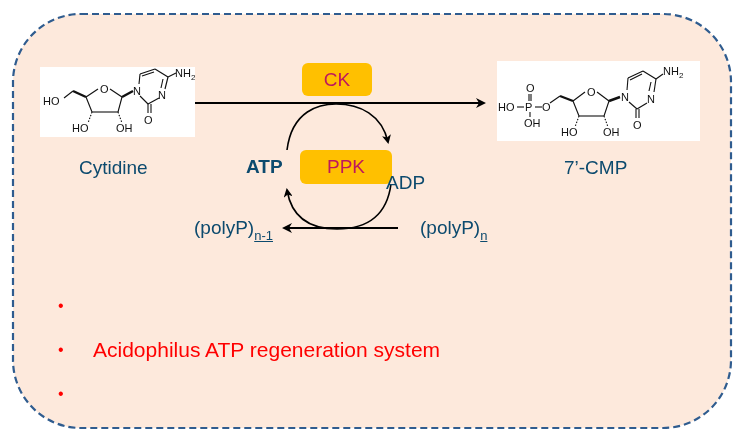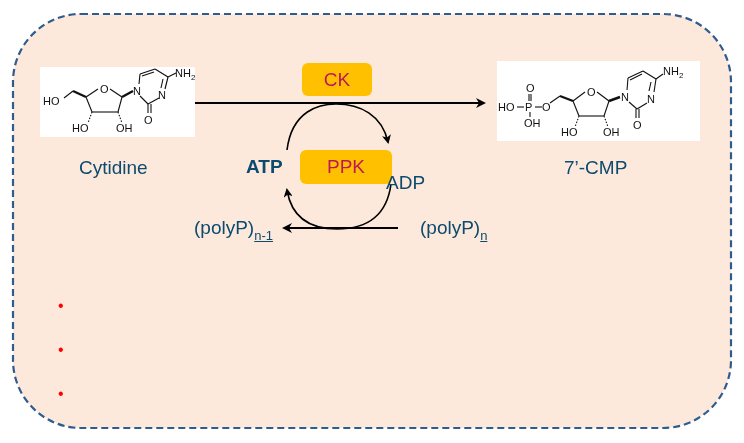--- a/index.html
+++ b/index.html
@@ -145,17 +145,18 @@
 <div class="label" style="left:408px; top:217px;margin-left:12px;">
   <span>(polyP)</span><span class="sub">n</span>
 </div>
 
 <ul class="bullets">
   <li>
       <span class="bullet-dot">•</span>
     </li>
   <li>
       <span class="bullet-dot">•</span>
+      <span>Acidophilus ATP regeneration system</span>
     </li>
   <li>
       <span class="bullet-dot">•</span>
     </li>
 </ul>
 
 </body></html>

